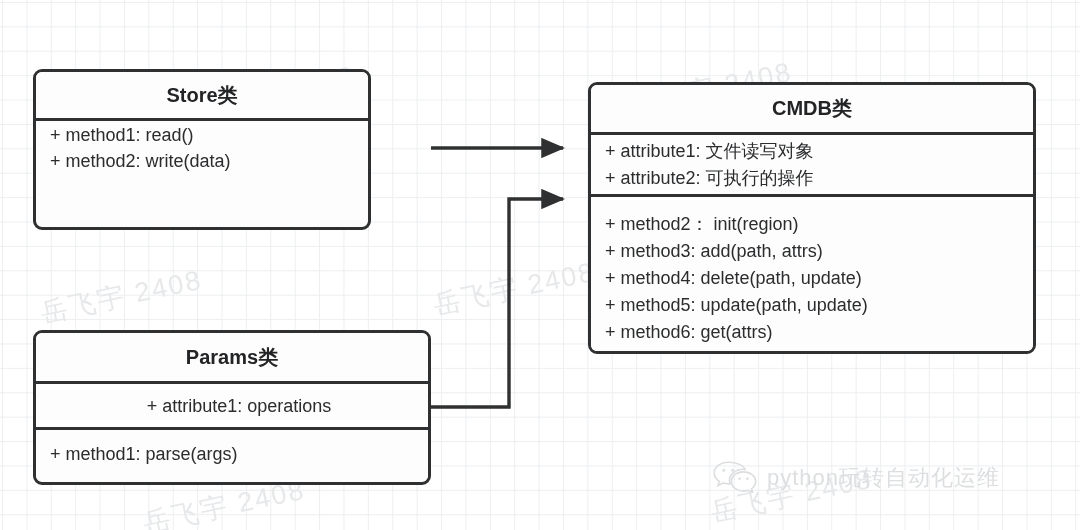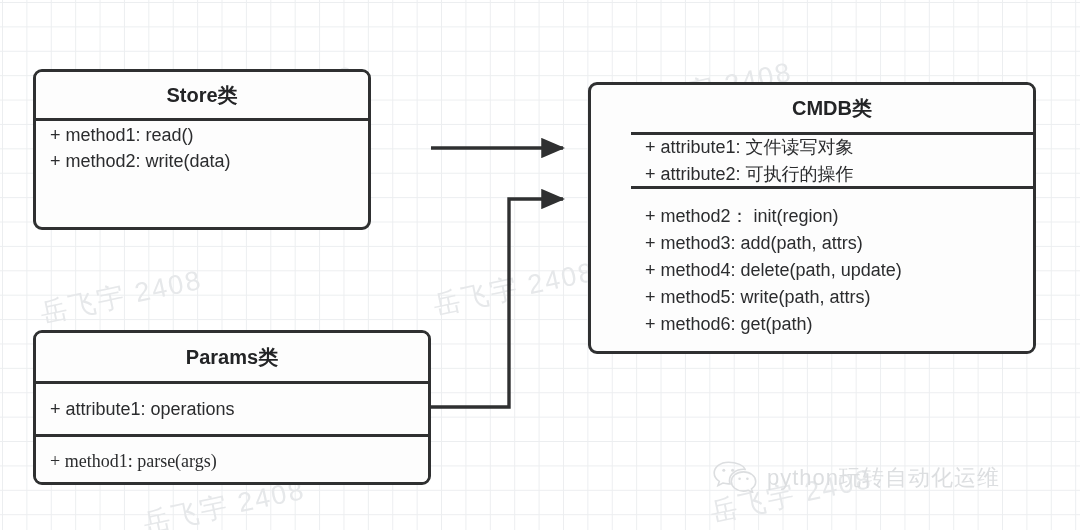--- a/index.html
+++ b/index.html
@@ -74,26 +74,26 @@
   }
 
   
   #box-store  { left: 33px;  top: 69px;  width: 338px; height: 161px; }
   #box-store  .uml-title   { height: 46px; }
   #box-store  .sec-attrs   { height: 55px; }
   #box-store  .sec-methods { height: 57px; }
 
   #box-params { left: 33px;  top: 330px; width: 398px; height: 155px; }
   #box-params .uml-title   { height: 48px; }
-  #box-params .sec-attrs   { height: 53px; }
-  #box-params .sec-methods { height: 51px; font-family: Liberation Serif, serif; }
+  #box-params .sec-attrs   { height: 46px; align-items: center; }
+  #box-params .sec-methods { height: 51px; }
 
-  #box-cmdb   { left: 588px; top: 82px;  width: 448px; height: 272px; padding-left: 40px; }
+  #box-cmdb   { left: 588px; top: 82px;  width: 448px; height: 272px; }
   #box-cmdb   .uml-title   { height: 47px; }
-  #box-cmdb   .sec-attrs   { height: 54px; }
+  #box-cmdb   .sec-attrs   { height: 62px; }
   #box-cmdb   .sec-methods { height: 168px; padding-top: 4px; }
   #box-cmdb   .uml-row     { line-height: 27px; }
 
   
   #connectors {
     position: absolute;
     left: 0; top: 0;
     width: 1080px;
     height: 530px;
     pointer-events: none;
@@ -162,22 +162,22 @@
   <div class="uml-box" id="box-cmdb">
     <div class="uml-title">CMDB类</div>
     <div class="uml-section sec-attrs">
       <div class="uml-row">+ attribute1: 文件读写对象</div>
       <div class="uml-row">+ attribute2: 可执行的操作</div>
     </div>
     <div class="uml-section sec-methods">
       <div class="uml-row">+ method2： init(region)</div>
       <div class="uml-row">+ method3: add(path, attrs)</div>
       <div class="uml-row">+ method4: delete(path, update)</div>
-      <div class="uml-row">+ method5: write(path, attrs)</div>
-      <div class="uml-row">+ method6: get(path)</div>
+      <div class="uml-row">+ method5: update(path, update)</div>
+      <div class="uml-row">+ method6: get(attrs)</div>
     </div>
   </div>
 
   <div id="brand">
     <span>
       <svg width="46" height="34" viewBox="0 0 46 34" aria-hidden="true">
         <path d="M16.5 3.2 C8.2 3.2 2.2 8.3 2.2 14.1 c0 3.3 2 6.3 5.1 8.3 l-1.4 4.3 4.9 -2.6 c1.7 0.5 3.6 0.8 5.7 0.8 0.5 0 1 0 1.5 -0.05 -0.35 -1.1 -0.55 -2.2 -0.55 -3.35 0 -6.2 6.3 -11.2 14.1 -11.2 0.5 0 1 0.02 1.5 0.06 C31.8 6.6 24.9 3.2 16.5 3.2 z" fill="none" stroke="#dcdee0" stroke-width="1.6"></path>
         <circle cx="11.8" cy="11.3" r="1.5" fill="#dcdee0"></circle>
         <circle cx="20.6" cy="11.3" r="1.5" fill="#dcdee0"></circle>
         <path d="M31.5 12.9 c-7 0 -12.2 4.4 -12.2 9.6 0 5.2 5.2 9.6 12.2 9.6 1.7 0 3.4 -0.3 4.9 -0.8 l4.3 2.3 -1.2 -3.8 c2.7 -1.8 4.2 -4.4 4.2 -7.3 0 -5.2 -5.2 -9.6 -12.2 -9.6 z" fill="none" stroke="#dcdee0" stroke-width="1.6"></path>

